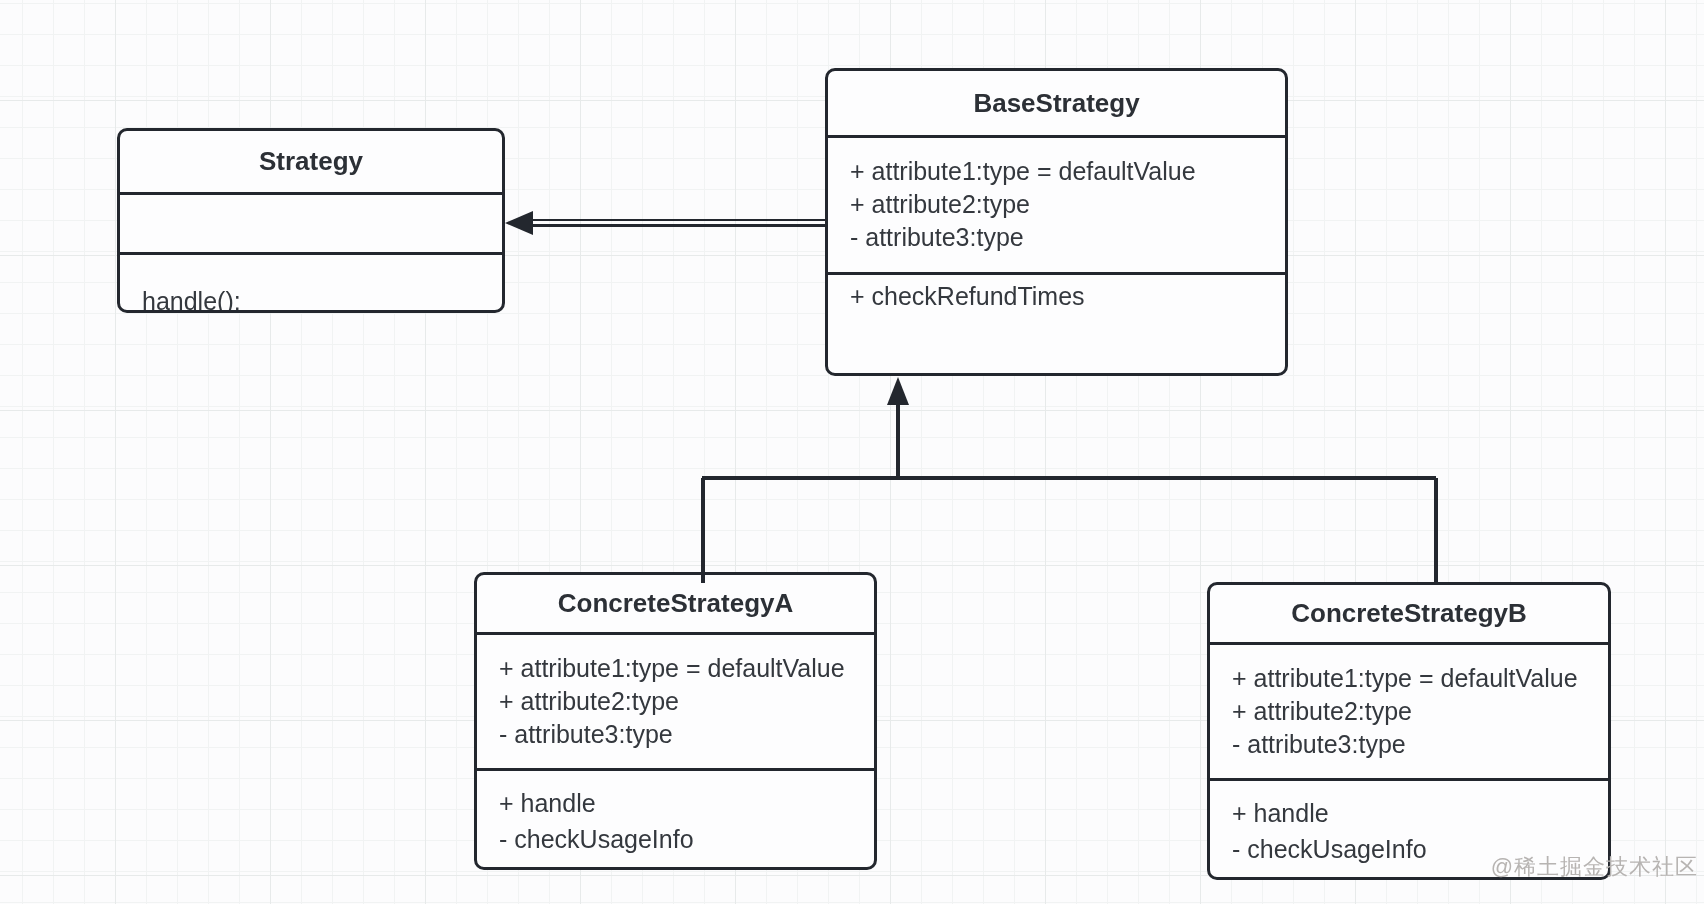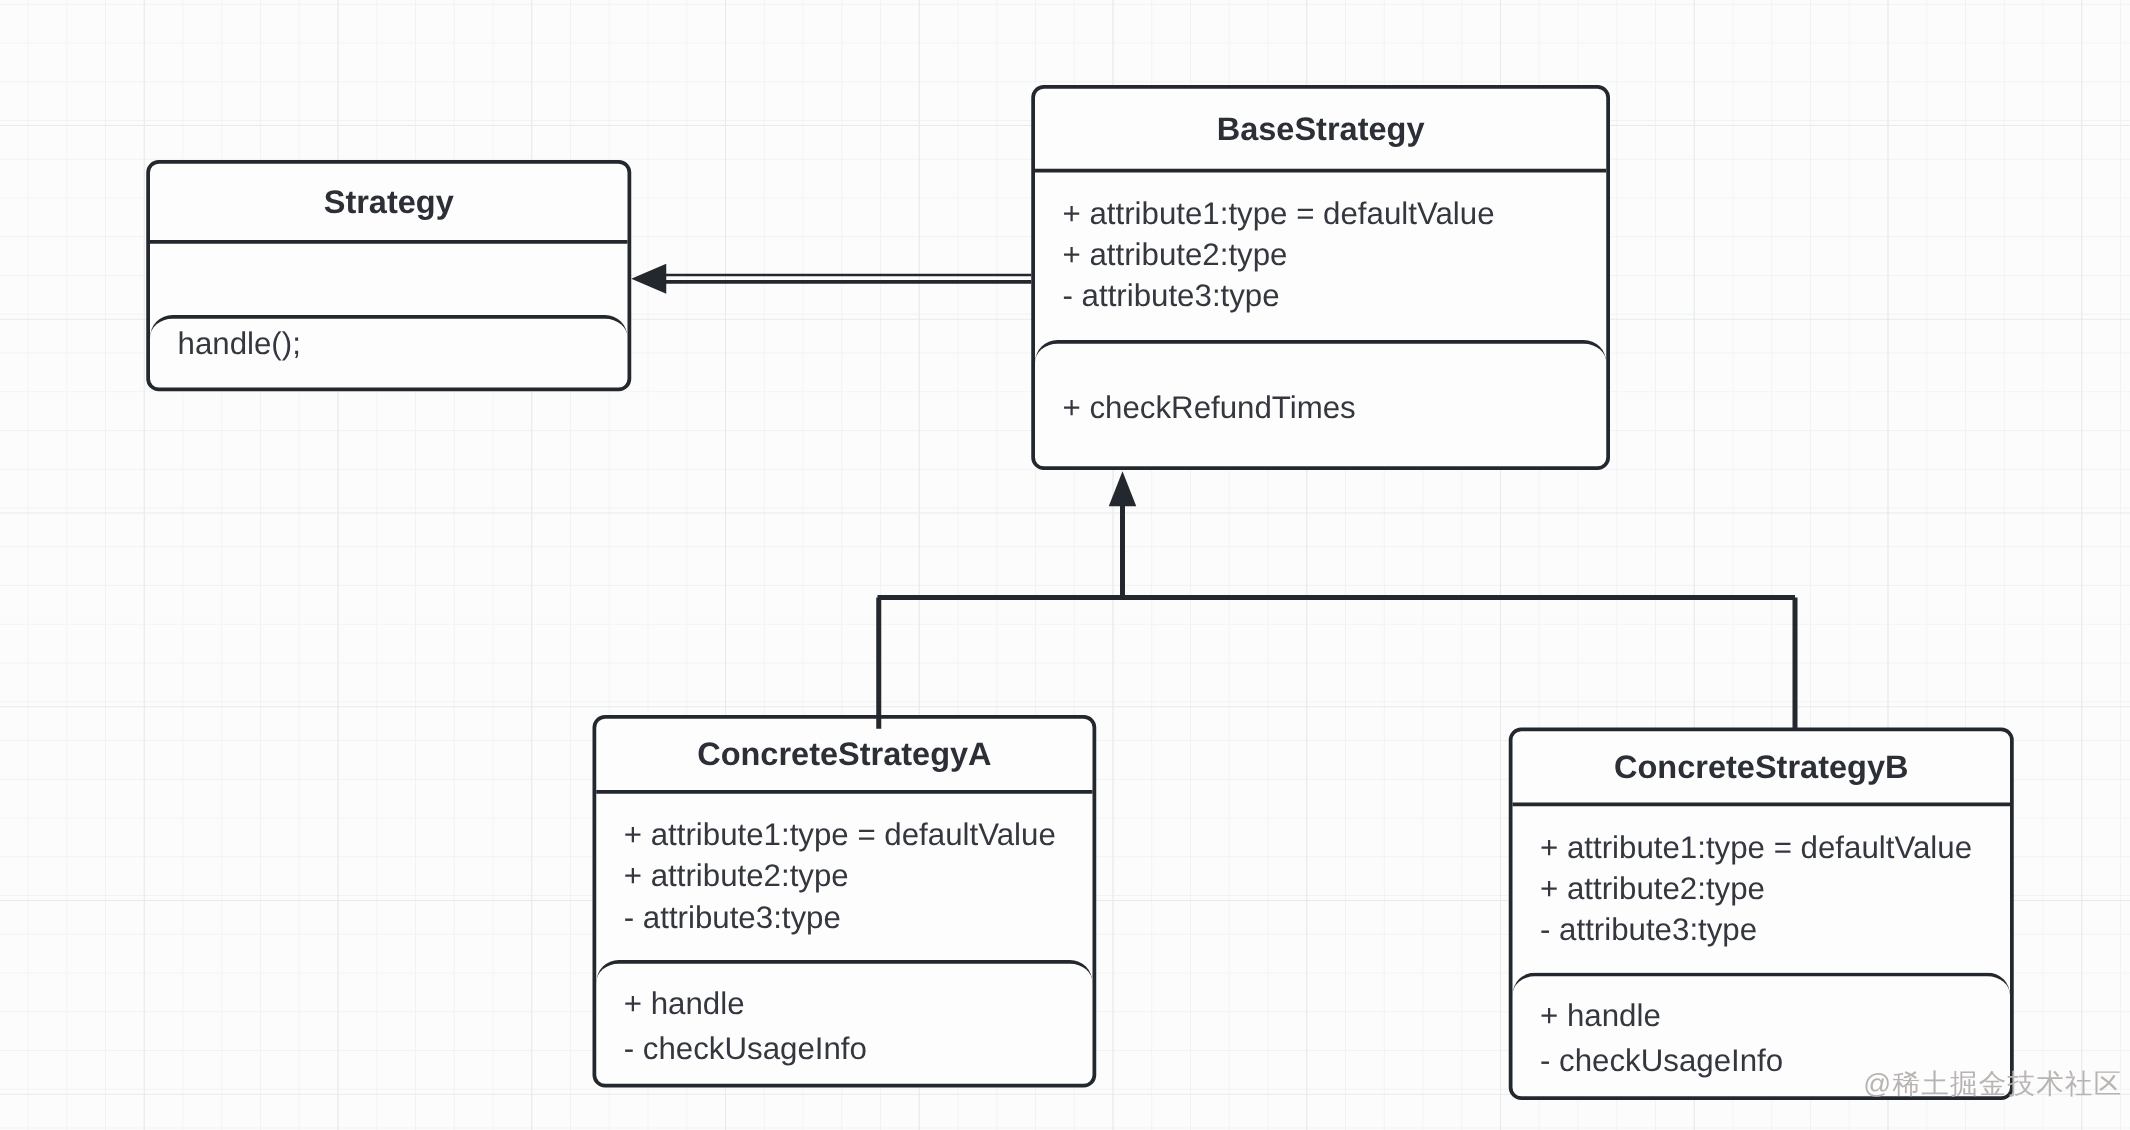--- a/index.html
+++ b/index.html
@@ -33,21 +33,20 @@
     border-bottom:3px solid #23272e;
     flex-shrink:0;
     color:#2c3036;
   }
   .uml-section {
     box-sizing:border-box;
     padding-left:22px; padding-right:10px;
     font-size:25px; line-height:33px;
     flex-shrink:0;
     overflow:hidden;
-    border-radius:18px;
   }
   .uml-section.methods { border-top:3px solid #23272e; flex:1 1 auto; }
   .uml-line { white-space:pre; }
 
   
   .h-line, .v-line { position:absolute; background:#23272e; }
   .assoc-line {
     position:absolute;
     height:3px;
     border-top:2px solid #23272e;
@@ -77,33 +76,33 @@
   }
 </style>
 </head>
 <body>
 
 <div class="canvas">
 
   <div class="uml-box" style="left:117px; top:128px; width:388px; height:185px;">
     <div class="uml-title" style="height:61px">Strategy</div>
     <div class="uml-section" style="height:57px"></div>
-    <div class="uml-section methods" style="padding-top:4px">
+    <div class="uml-section methods" style="padding-top:30px">
       <div class="uml-line">handle();</div>
     </div>
   </div>
 
   <div class="uml-box" style="left:825px; top:68px; width:463px; height:308px;">
     <div class="uml-title" style="height:64px">BaseStrategy</div>
     <div class="uml-section" style="height:134px; padding-top:17px">
       <div class="uml-line">+ attribute1:type = defaultValue</div>
       <div class="uml-line">+ attribute2:type</div>
       <div class="uml-line">- attribute3:type</div>
     </div>
-    <div class="uml-section methods" style="padding-top:35px">
+    <div class="uml-section methods" style="padding-top:5px">
       <div class="uml-line">+ checkRefundTimes</div>
     </div>
   </div>
 
   <div class="uml-box" style="left:474px; top:572px; width:403px; height:298px;">
     <div class="uml-title" style="height:57px">ConcreteStrategyA</div>
     <div class="uml-section" style="height:133px; padding-top:17px">
       <div class="uml-line">+ attribute1:type = defaultValue</div>
       <div class="uml-line">+ attribute2:type</div>
       <div class="uml-line">- attribute3:type</div>

